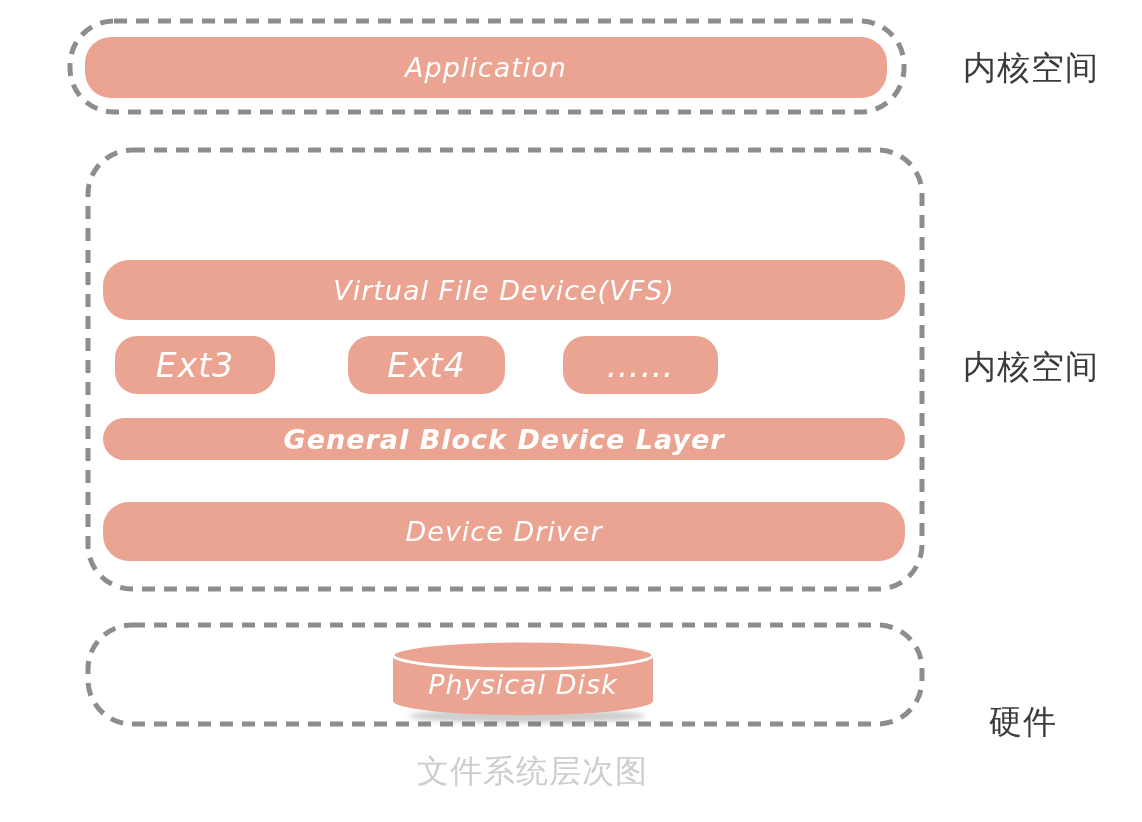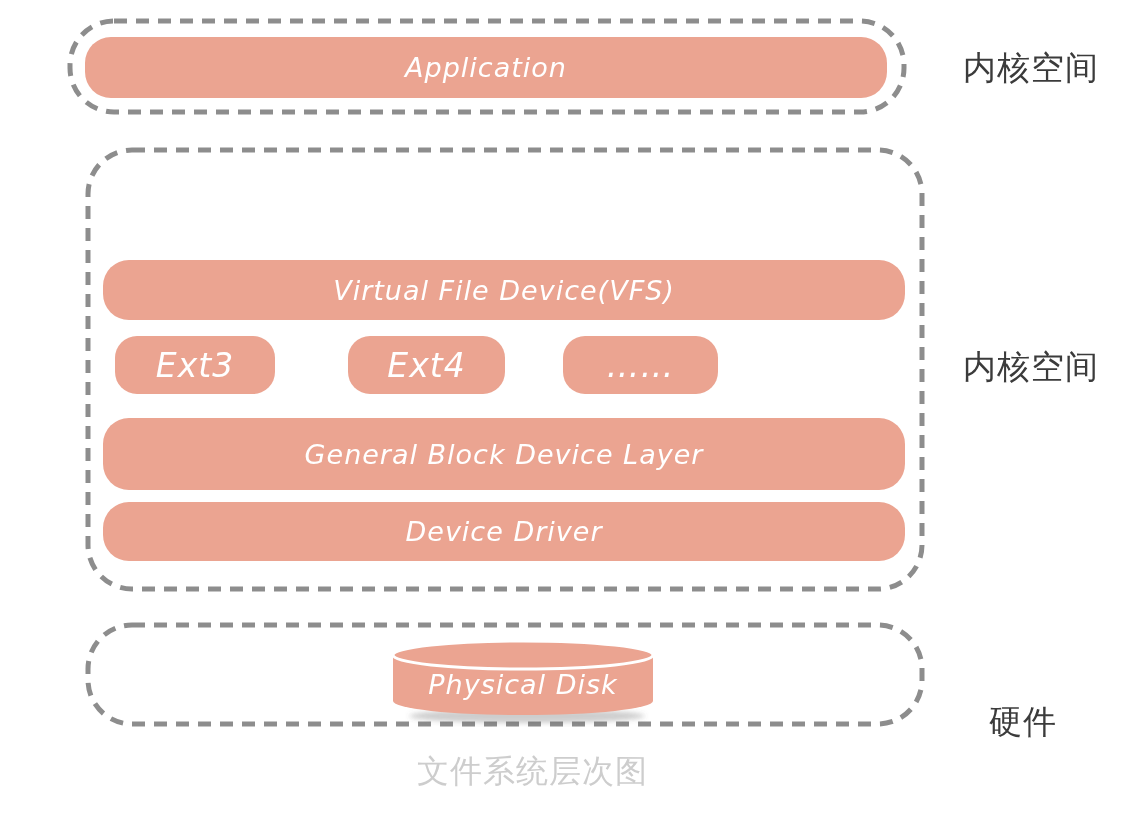--- a/index.html
+++ b/index.html
@@ -27,21 +27,21 @@
     white-space:nowrap;
   }
   #app-box{left:18px;top:19px;width:802px;height:61px;}
   #sci-box{left:18px;top:8px;width:802px;height:61px;}
   #vfs-box{left:18px;top:113px;width:802px;height:60px;}
   .fsbox{border-radius:22px;font-size:33px;}
   #ext3-box{left:30px;top:189px;width:160px;height:58px;}
   #ext4-box{left:255px;top:189px;width:157px;height:58px;margin-left:8px;}
   #dots-box{left:478px;top:189px;width:155px;height:58px;}
   #btrfs-box{left:677px;top:189px;width:143px;height:58px;}
-  #gbd-box{left:18px;top:271px;width:802px;height:72px;}
+  #gbd-box{left:18px;top:271px;width:802px;height:42px;font-weight:bold;}
   #dd-box{left:18px;top:355px;width:802px;height:59px;}
 
   .side-label{
     position:absolute;font-size:33px;line-height:1.1;color:var(--side-label);
     letter-spacing:1px;white-space:nowrap;
   }
   #user-label{left:963px;top:50px;}
   #kernel-label{left:963px;top:349px;}
   #hw-label{left:989px;top:692px;margin-top:12px;}
 

